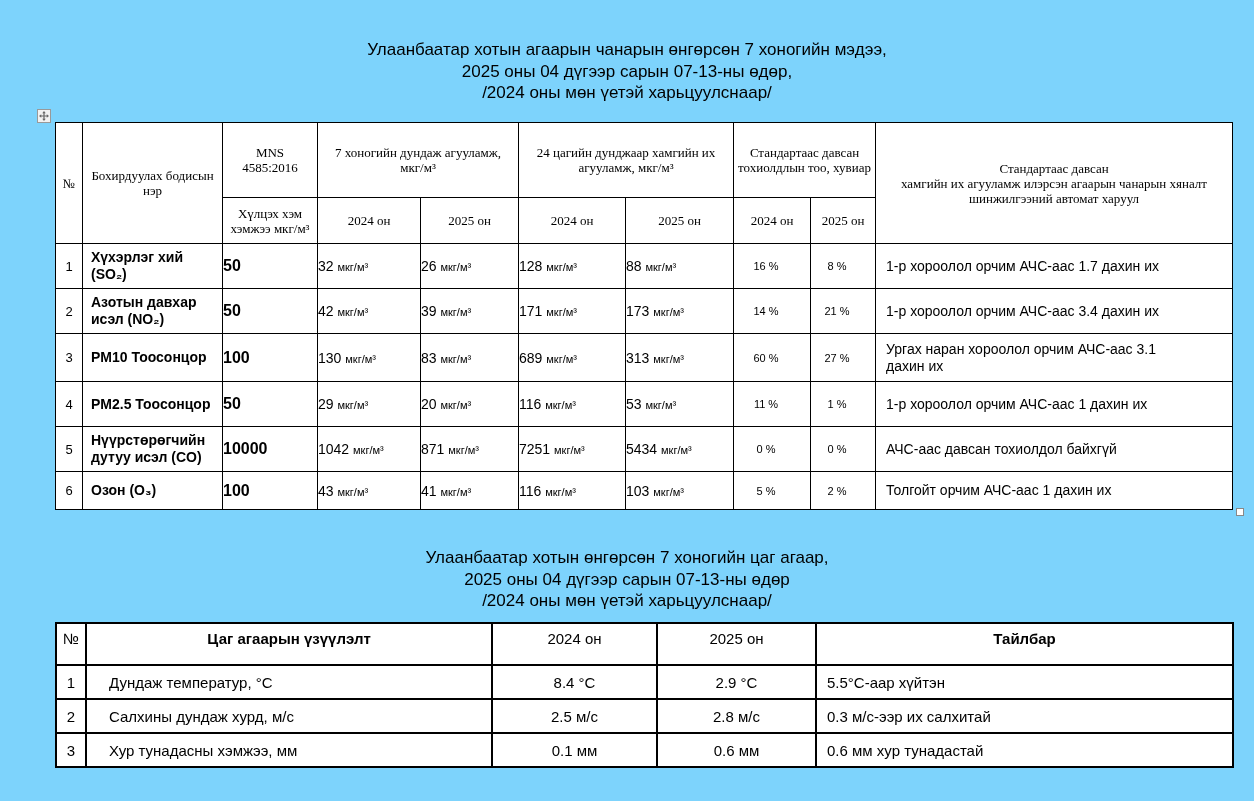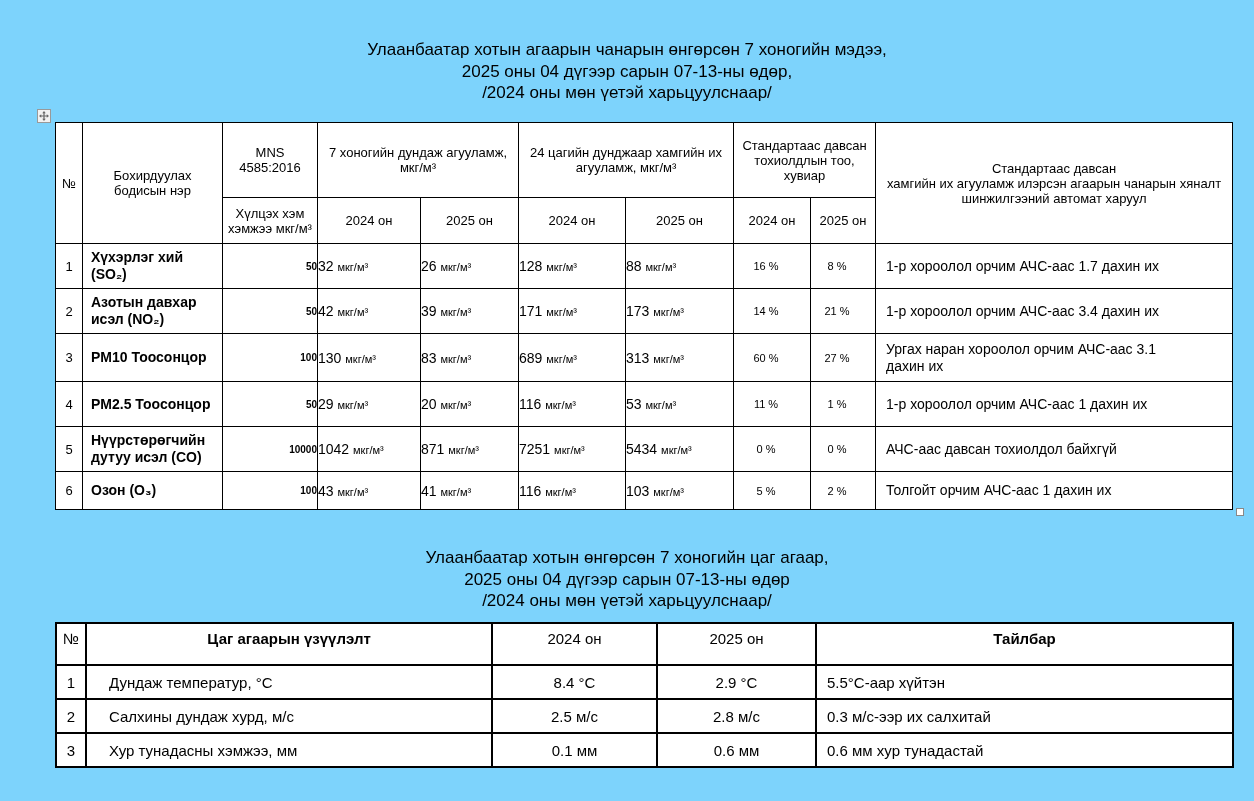--- a/index.html
+++ b/index.html
@@ -11,26 +11,26 @@
   .page { position:relative; width:1254px; height:801px; background:#7dd3fc; overflow:hidden; }
 
   .doc-title { position:absolute; left:0; width:100%; text-align:center;
     font-size:17px; line-height:21.5px; white-space:pre-line; }
   #title1 { top:39px; }
   #title2 { top:547px; }
 
   table { border-collapse:collapse; table-layout:fixed; position:absolute; background:#fff; }
   #air-table { left:55px; top:122px; width:1177px; }
   #air-table th, #air-table td { border:1.5px solid #000; vertical-align:middle; overflow:hidden; }
-  #air-table th { font-weight:normal; font-size:13px; text-align:center; padding:2px 4px; line-height:15px; }
+  #air-table th { font-weight:normal; font-size:13px; text-align:center; padding:2px 4px; line-height:15px;font-family:Liberation Serif, serif; }
   #air-table .pre { white-space:pre-line; }
 
   .c-no     { font-size:13px; text-align:center; }
   .c-name   { font-size:14px; font-weight:bold; text-align:left; padding:4px 6px 4px 8px; line-height:17px; }
-  .c-limit  { font-size:10px; font-weight:bold; text-align:right; }
+  .c-limit  { font-size:16px; font-weight:bold; text-align:left; }
   .c-val    { font-size:14px; padding-right:10px; white-space:nowrap; }
   .c-val .unit { font-size:11px; }
   .c-pct    { font-size:11px; text-align:center; padding-right:12px; white-space:nowrap; }
   .c-remark { font-size:14px; text-align:left; padding:4px 40px 4px 10px; line-height:17px; }
 
   #weather-table { left:55px; top:622px; width:1177px; }
   #weather-table th, #weather-table td { border:2px solid #000; vertical-align:middle; }
   #weather-table th { font-size:15px; text-align:center; padding:3px 4px; vertical-align:top; padding-top:6px; }
   #weather-table th.plain { font-weight:normal; }
   #weather-table td { font-size:15px; }

